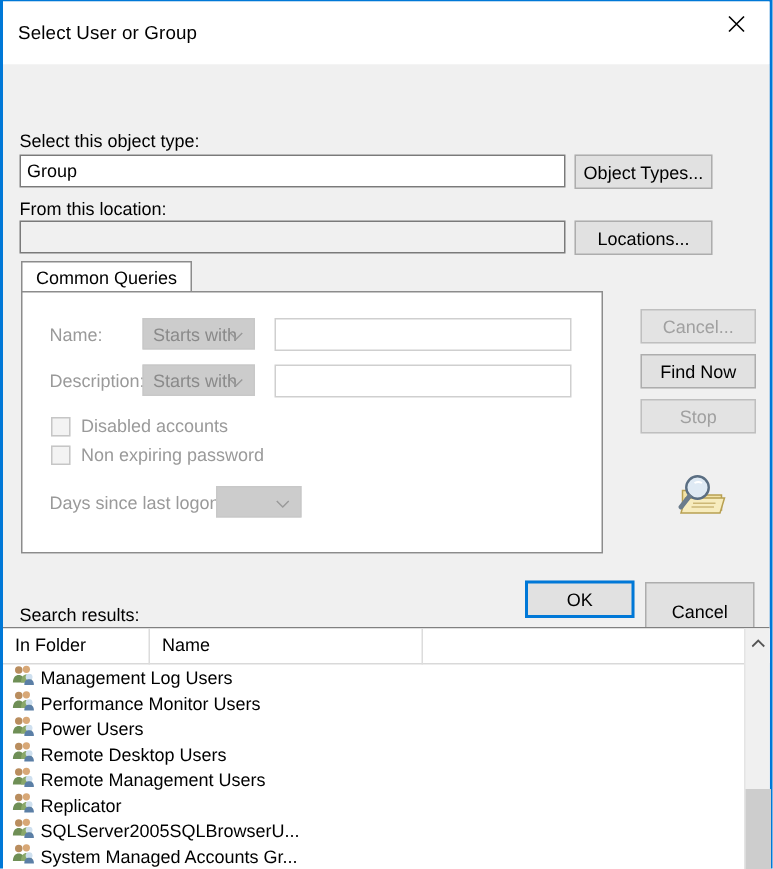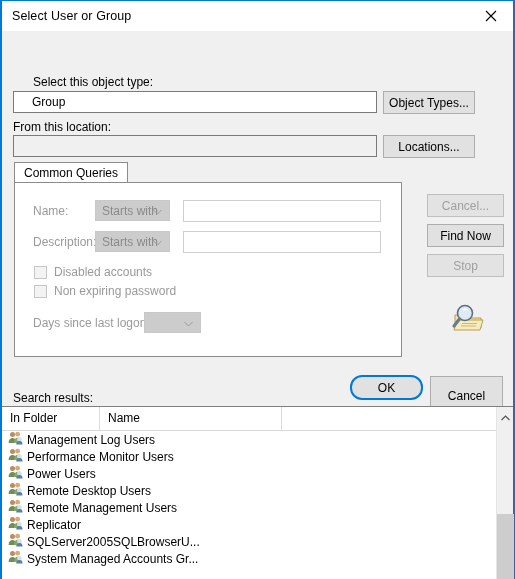--- a/index.html
+++ b/index.html
@@ -17,21 +17,21 @@
     width: 515px; height: 579px;
     border: 2px solid #0078d7;
     border-top: 1px solid #0078d7;
     background: #f0f0f0;
     display: flex;
     flex-direction: column;
   }
 
   
   .titlebar {
-    height: 30px;
+    height: 42px;
     background: #ffffff;
     display: flex;
     align-items: center;
     flex: 0 0 auto;
     position: relative;
   }
   .title-text {
     font-size: 12.5px;
     color: #000000;
     padding-left: 10px;
@@ -60,21 +60,21 @@
     color: #000;
     line-height: 14px;
   }
   .label-dim { color: #9a9a9a; }
 
   .textfield {
     border: 1px solid #7a7a7a;
     background: #ffffff;
     font-size: 12px;
     color: #000;
-    padding: 2px 18px;
+    padding: 2px 4px;
     line-height: 17px;
     height: 22px;
     overflow: hidden;
     white-space: nowrap;
   }
   .textfield.readonly { background: #f0f0f0; }
   .textfield.plainwhite { background: #ffffff; }
 
   .btn {
     border: 1px solid #adadad;
@@ -235,21 +235,21 @@
       <span>
         <svg width="12" height="12" viewBox="0 0 12 12">
           <path d="M1 1 L11 11 M11 1 L1 11" stroke="#000" stroke-width="1.1" fill="none"></path>
         </svg>
       </span>
     </div>
   </div>
 
   <div class="body">
 
-    <div class="label" style="position:absolute;left:11px;top:44px;margin-left:20px;">Select this object type:</div>
+    <div class="label" style="position:absolute;left:11px;top:44px;">Select this object type:</div>
     <div class="textfield plainwhite" style="position:absolute;left:11px;top:60px;width:364px;">Group</div>
     <div class="btn" style="position:absolute;left:381px;top:60px;width:92px;">Object Types...</div>
 
     <div class="label" style="position:absolute;left:11px;top:89px;">From this location:</div>
     <div class="textfield readonly" style="position:absolute;left:11px;top:104px;width:364px;"></div>
     <div class="btn" style="position:absolute;left:381px;top:104px;width:92px;">Locations...</div>
 
     <div class="tab-strip">
       <div class="tab">
         <span>Common Queries</span>
@@ -310,21 +310,21 @@
         <path d="M8 19 L34 19 L31 29 L5 29 Z" fill="#f7ecbe" stroke="#b8a052" stroke-width="1"></path>
         <line x1="12" y1="22" x2="28" y2="22" stroke="#c9bركة" stroke-width="0"></line>
         <line x1="13" y1="22.5" x2="28" y2="22.5" stroke="#cdb877" stroke-width="1"></line>
         <line x1="12" y1="25" x2="27" y2="25" stroke="#cdb877" stroke-width="1"></line>
         <circle cx="16" cy="12" r="7.5" fill="#dfeaf4" stroke="#5a6e82" stroke-width="1.6"></circle>
         <path d="M14 9 A5 5 0 0 1 19 9" stroke="#ffffff" stroke-width="1.3" fill="none"></path>
         <line x1="10.5" y1="18" x2="5" y2="25" stroke="#6b7c8c" stroke-width="3.2" stroke-linecap="round"></line>
       </svg>
     </div>
 
-    <div class="btn default" style="position:absolute;left:348px;top:344px;width:73px;height:25px;border-radius:12px;">OK</div>
+    <div class="btn default" style="position:absolute;left:348px;top:344px;width:73px;height:25px;">OK</div>
     <div class="btn" style="position:absolute;left:428px;top:345px;width:73px;height:39px;">Cancel</div>
 
     <div class="label" style="position:absolute;left:11px;top:360px;">Search results:</div>
 
     <div class="list-outer">
       <div class="list-header">
         <div class="col c2">In Folder</div>
         <div class="col c1">Name</div>
         <div class="col c3"></div>
       </div>

